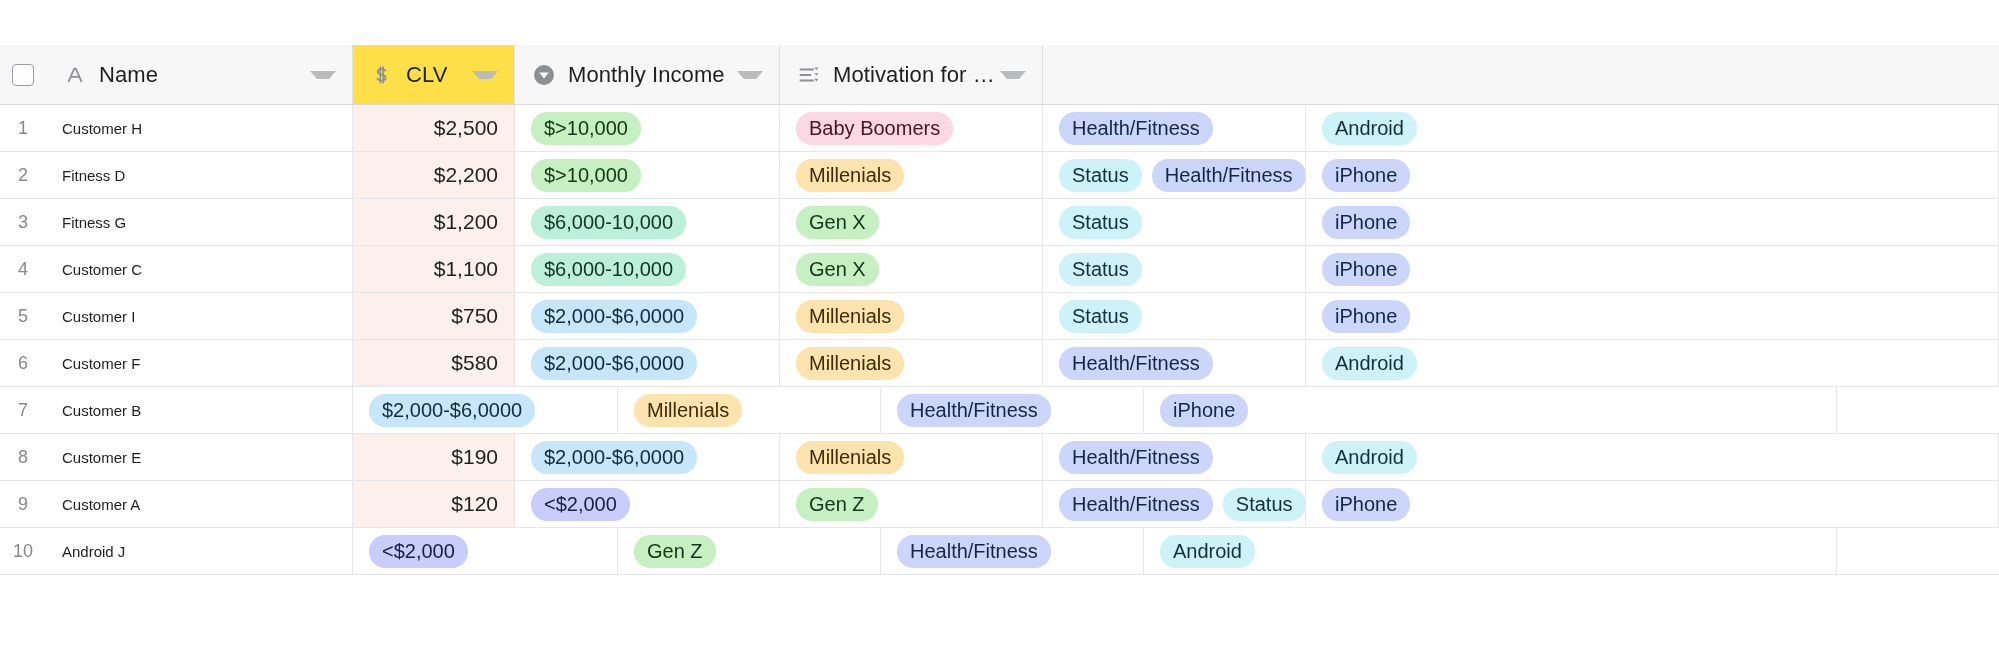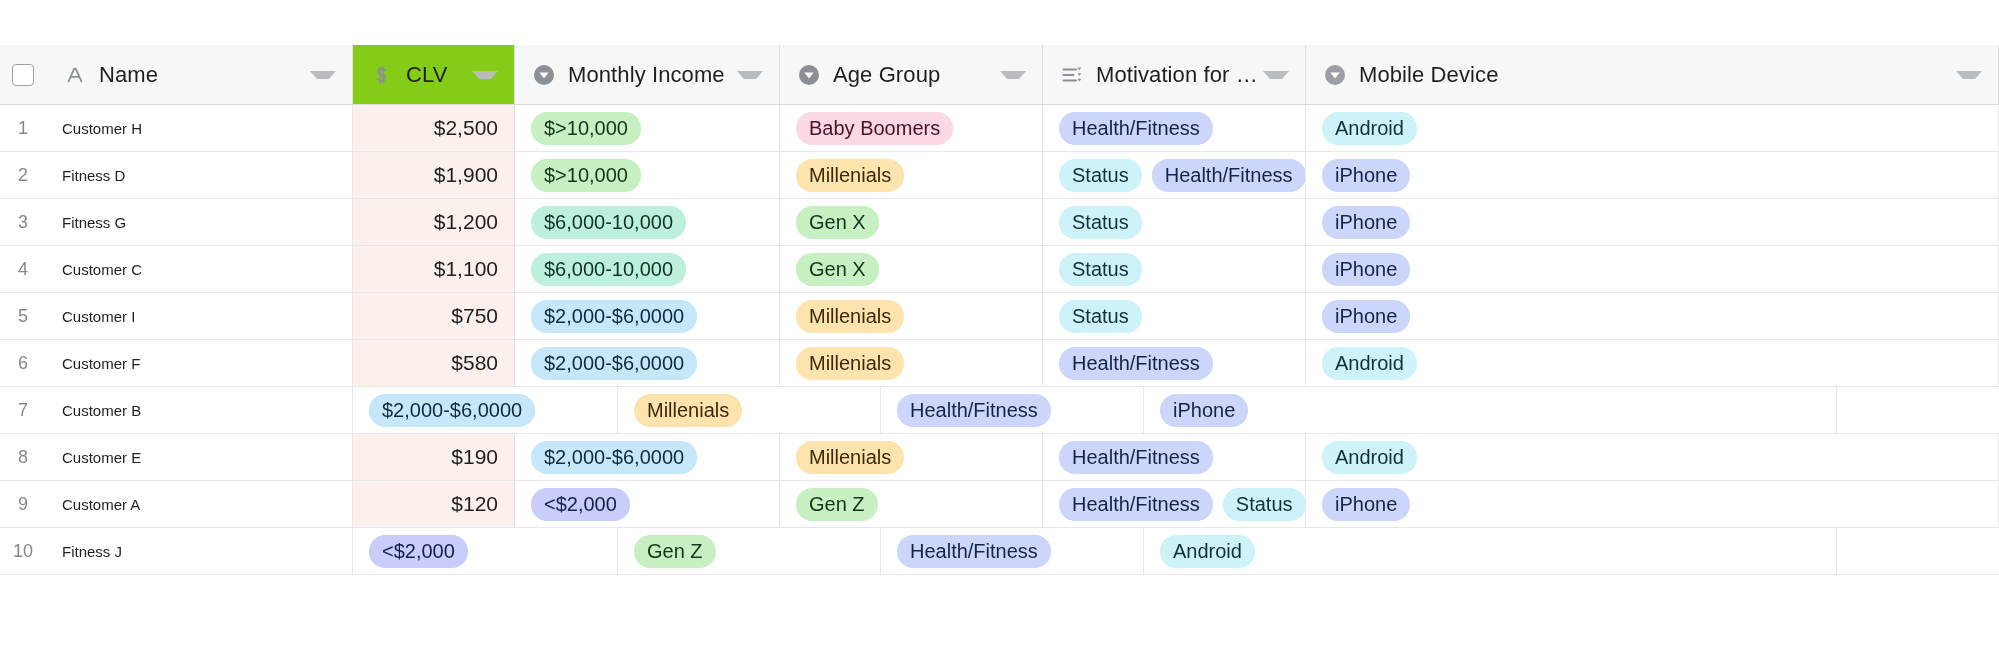--- a/index.html
+++ b/index.html
@@ -30,21 +30,21 @@
   }
   .head-cell {
     display: flex;
     align-items: center;
     height: 100%;
     border-right: 1px solid #dfe0e1;
     padding: 0 16px;
     position: relative;
     background: #f7f7f7;
   }
-  .head-cell.clv-head { background: #84cc16; justify-content: space-between; }
+  .head-cell.clv-head { background: #fde047; justify-content: space-between; }
   .head-cell.checkbox-cell {
     width: 46px;
     padding: 0;
     justify-content: center;
     border-right: none;
   }
   .head-label {
     font-size: 22px;
     color: #1f1f1f;
     letter-spacing: .1px;
@@ -177,54 +177,34 @@
       <span class="head-caret"></span>
     </div>
     <div class="head-cell c3">
       <span class="head-icon">
         <svg width="24" height="24" viewBox="0 0 24 24">
             <circle cx="12" cy="12" r="10" fill="#8c8f93"></circle>
             <path d="M7.3 9.4h9.4L12 15.6z" fill="#ffffff"></path>
           </svg>
       </span>
       <span class="head-label">Monthly Income</span>
-      <span class="head-caret"></span>
-    </div>
-    <div class="head-cell c4">
-      <span class="head-icon">
-        <svg width="24" height="24" viewBox="0 0 24 24">
-            <circle cx="12" cy="12" r="10" fill="#8c8f93"></circle>
-            <path d="M7.3 9.4h9.4L12 15.6z" fill="#ffffff"></path>
-          </svg>
-      </span>
-      <span class="head-label">Age Group</span>
       <span class="head-caret"></span>
     </div>
     <div class="head-cell c5">
       <span class="head-icon">
         <svg width="24" height="24" viewBox="0 0 24 24" fill="none">
           <path d="M3.5 6.5H16M3.5 12H13.5M3.5 17.5H16" stroke="#8c8f93" stroke-width="2" stroke-linecap="round"></path>
           <path d="M17.4 4.6h4l-2 2.6z" fill="#8c8f93"></path>
           <path d="M17.4 10.2h4l-2 2.6z" fill="#8c8f93"></path>
           <path d="M17.4 15.8h4l-2 2.6z" fill="#8c8f93"></path>
         </svg>
       </span>
       <span class="head-label">Motivation for Buying</span>
       <span class="head-caret"></span>
     </div>
-    <div class="head-cell c6">
-      <span class="head-icon">
-        <svg width="24" height="24" viewBox="0 0 24 24">
-            <circle cx="12" cy="12" r="10" fill="#9b9ea2"></circle>
-            <path d="M7.3 9.4h9.4L12 15.6z" fill="#ffffff"></path>
-          </svg>
-      </span>
-      <span class="head-label">Mobile Device</span>
-      <span class="head-caret"></span>
-    </div>
   </div>
 
   <div class="body-rows" id="body-rows">
       <div class="row">
         <div class="cell rownum c0">
           <span class="rownum-text">1</span>
         </div>
         <div class="cell name-cell c1">Customer H</div>
         <div class="cell clv-cell c2">$2,500</div>
         <div class="cell tag-cell c3">
@@ -238,21 +218,21 @@
         </div>
         <div class="cell tag-cell c6">
           <span class="tag" style="background: rgb(205, 242, 248); color: rgb(18, 48, 58);">Android</span>
         </div>
       </div>
       <div class="row">
         <div class="cell rownum c0">
           <span class="rownum-text">2</span>
         </div>
         <div class="cell name-cell c1">Fitness D</div>
-        <div class="cell clv-cell c2">$1,900</div>
+        <div class="cell clv-cell c2">$2,200</div>
         <div class="cell tag-cell c3">
           <span class="tag" style="background: rgb(198, 240, 194); color: rgb(21, 52, 26);">$&gt;10,000</span>
         </div>
         <div class="cell tag-cell c4">
           <span class="tag" style="background: rgb(253, 227, 174); color: rgb(61, 42, 7);">Millenials</span>
         </div>
         <div class="cell tag-cell c5">
           <span class="tag" style="background: rgb(205, 242, 248); color: rgb(18, 48, 58);">Status</span>
           <span class="tag" style="background: rgb(204, 214, 251); color: rgb(20, 36, 74);">Health/Fitness</span>
         </div>
@@ -390,21 +370,21 @@
           <span class="tag" style="background: rgb(205, 242, 248); color: rgb(18, 48, 58);">Status</span>
         </div>
         <div class="cell tag-cell c6">
           <span class="tag" style="background: rgb(204, 214, 251); color: rgb(20, 36, 74);">iPhone</span>
         </div>
       </div>
       <div class="row">
         <div class="cell rownum c0">
           <span class="rownum-text">10</span>
         </div>
-        <div class="cell name-cell c1">Fitness J</div>
+        <div class="cell name-cell c1">Android J</div>
         <div class="cell tag-cell c3">
           <span class="tag" style="background: rgb(200, 205, 251); color: rgb(23, 31, 73);">&lt;$2,000</span>
         </div>
         <div class="cell tag-cell c4">
           <span class="tag" style="background: rgb(198, 240, 194); color: rgb(21, 52, 26);">Gen Z</span>
         </div>
         <div class="cell tag-cell c5">
           <span class="tag" style="background: rgb(204, 214, 251); color: rgb(20, 36, 74);">Health/Fitness</span>
         </div>
         <div class="cell tag-cell c6">

